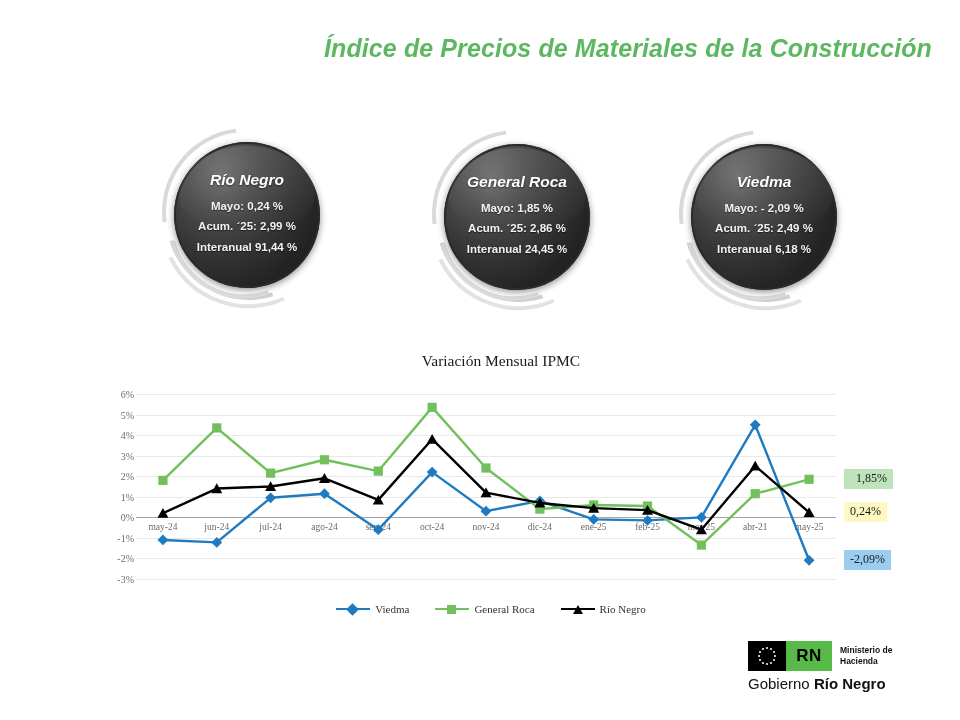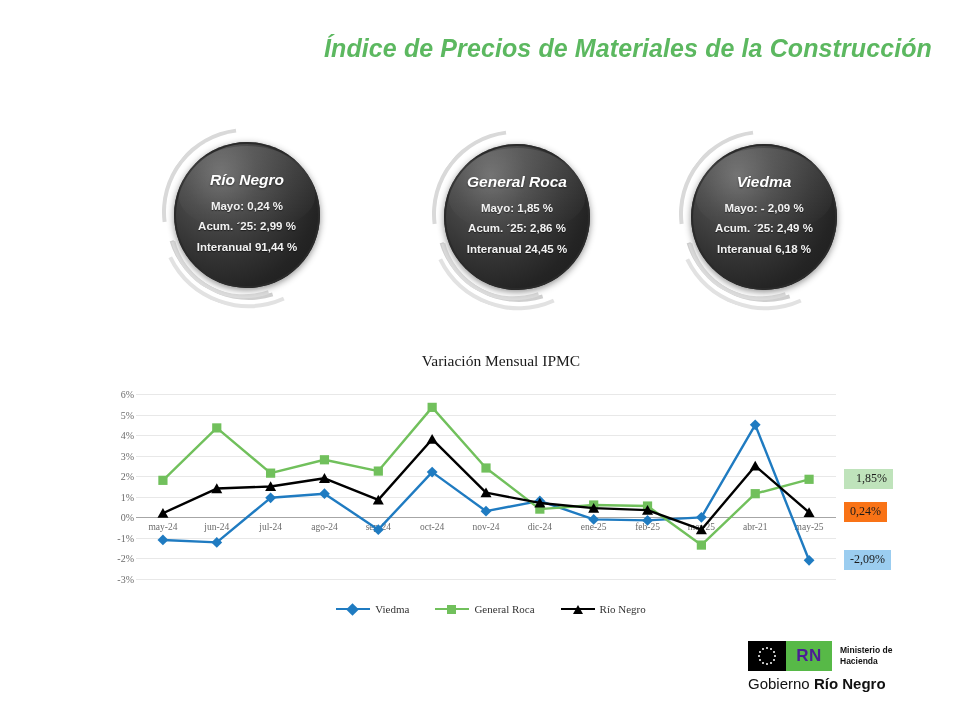--- a/index.html
+++ b/index.html
@@ -166,21 +166,21 @@
   }
   #logo-top { display:flex; align-items:stretch; height:30px; }
   #logo-eu {
     width:38px; background:#000000;
     display:flex; align-items:center; justify-content:center;
     position:relative;
   }
   .eu-dot { position:absolute; width:2.4px; height:2.4px; border-radius:50%; background:#ffffff; }
   #logo-rn {
     width:46px; background:#57B947;
-    color:#4c1d95; font-weight:700; font-size:17px;
+    color:#000000; font-weight:700; font-size:17px;
     display:flex; align-items:center; justify-content:center;
     letter-spacing:0.5px;
   }
   #logo-min {
     padding-left:8px;
     font-size:8.5px; line-height:1.25; color:#111;
     display:flex; flex-direction:column; justify-content:center;
     font-weight:700;
   }
   #logo-bottom {
@@ -328,21 +328,21 @@
           <polygon points="403.84615384615387,103.74444444444445 409.34615384615387,113.54444444444444 398.34615384615387,113.54444444444444" fill="#000000"></polygon>
           <polygon points="457.6923076923077,108.88333333333335 463.1923076923077,118.68333333333334 452.1923076923077,118.68333333333334" fill="#000000"></polygon>
           <polygon points="511.53846153846155,110.9388888888889 517.0384615384615,120.73888888888888 506.03846153846155,120.73888888888888" fill="#000000"></polygon>
           <polygon points="565.3846153846154,130.46666666666667 570.8846153846154,140.26666666666665 559.8846153846154,140.26666666666665" fill="#000000"></polygon>
           <polygon points="619.2307692307693,66.74444444444445 624.7307692307693,76.54444444444444 613.7307692307693,76.54444444444444" fill="#000000"></polygon>
           <polygon points="673.0769230769231,113.20000000000002 678.5769230769231,123 667.5769230769231,123" fill="#000000"></polygon>
         </g>
       </svg>
     <div id="endlabels-layer">
         <div class="end-badge" id="end-badge-gr" style="left: 708px; top: 85.3056px; background: rgb(191, 227, 187);">1,85%</div>
-        <div class="end-badge" id="end-badge-rn" style="left: 708px; top: 118.4px; background: #f97316;">0,24%</div>
+        <div class="end-badge" id="end-badge-rn" style="left: 708px; top: 118.4px; background: #fef9c3;">0,24%</div>
         <div class="end-badge" id="end-badge-vi" style="left: 708px; top: 166.294px; background: rgb(155, 205, 240);">-2,09%</div>
       </div>
   </div>
   <div id="chart-legend">
       <div class="legend-item">
         <span class="legend-mark">
           <i style="background: rgb(31, 123, 193);"></i>
           <b style="background: rgb(31, 123, 193); transform: rotate(45deg);"></b>
         </span>
         <span class="legend-text">Viedma</span>

